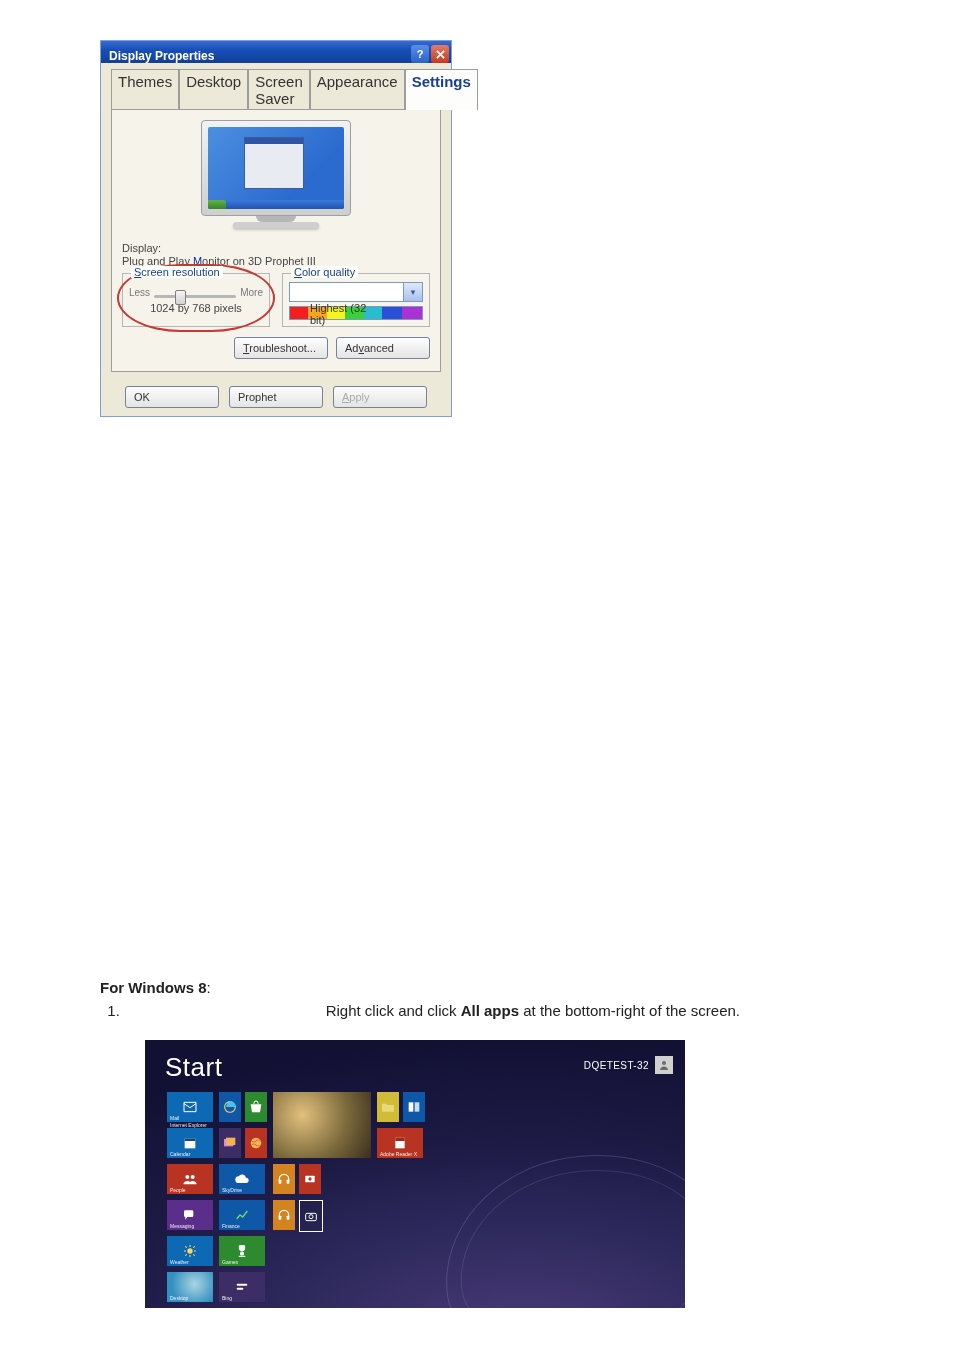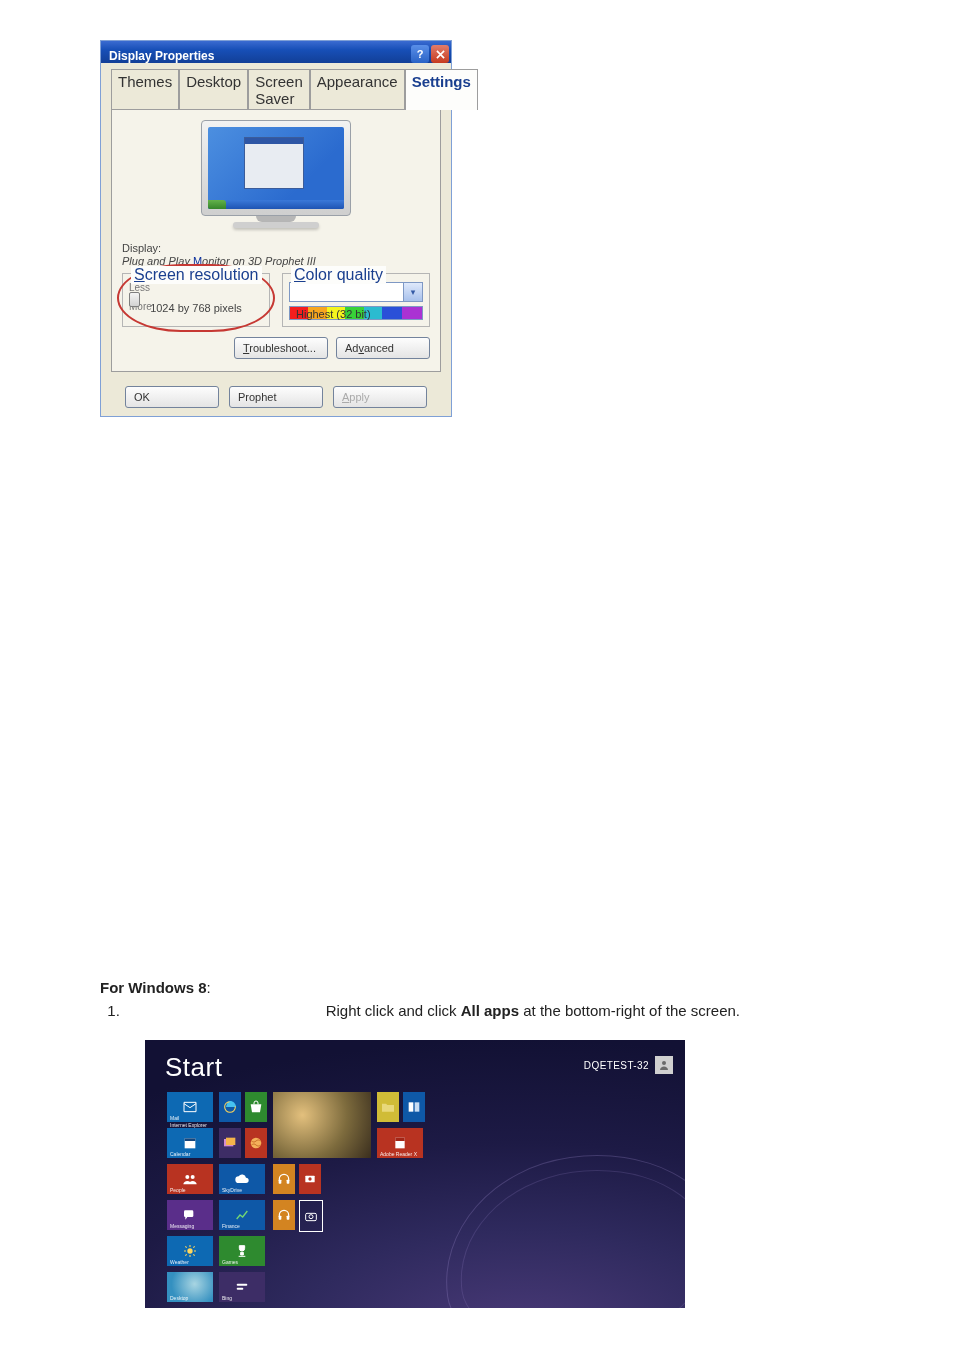--- a/index.html
+++ b/index.html
@@ -132,43 +132,43 @@
   }
   .monitor-base {
     width:86px; height:6px; background:#cfcfcf;
     border-radius:5px;
     margin:0 auto;
     box-shadow:0 2px 3px rgba(0,0,0,.2);
   }
 
   .display-label { margin:2px 0 1px 0; color:#444; }
   .display-link  { color:#0a2e9c; text-decoration:underline; }
-  .display-text  { color:#444;font-style:italic; }
+  .display-text  { color:#444; }
 
   .res-quality-row {
     display:flex; gap:12px;
     margin-top:6px;
   }
   .groupbox {
     border:1px solid #b5b5b5;
     padding:8px 6px 6px 6px;
     position:relative;
     flex:1;
   }
   .groupbox-legend {
     position:absolute; top:-8px; left:8px;
     background:#fdfdfb;
     padding:0 3px;
     color:#1a3f8f;
-    font-size:16px;
+    font-size:11px;
   }
   .groupbox-legend .u { text-decoration:underline; }
 
   
-  .slider-row { display:flex; align-items:flex-start; gap:4px; height:16px;flex-direction:column;}
+  .slider-row { display:flex; align-items:flex-end; gap:4px; height:16px;}
   .slider-track {
     flex:1; height:3px;
     background:#b6b6b6;
     border-radius:2px;
     position:relative;
   }
   .slider-thumb {
     position:absolute; left:26%; top:-5px;
     width:9px; height:13px;
     background: linear-gradient(180deg,#f4f4f4,#d3d3d3);
@@ -189,21 +189,21 @@
   .res-group { position:relative; }
 
   
   .combo {
     display:flex; align-items:center;
     border:1px solid #7e98c4;
     background:#fff;
     height:18px;
     font-size:11px;
   }
-  .combo-text { flex:1; padding:0 6px; color:#333;margin-top:44px;}
+  .combo-text { flex:1; padding:0 20px; color:#333;margin-top:44px;}
   .combo-arrow {
     width:18px; height:18px;
     border-left:1px solid #7e98c4;
     background:linear-gradient(180deg,#dfe9fb,#a8c1ec);
     display:flex;align-items:center;justify-content:center;
     color:#345aa5; font-size:9px;
   }
   .color-strip {
     margin-top:4px; height:12px;
     border:1px solid #7e98c4;

